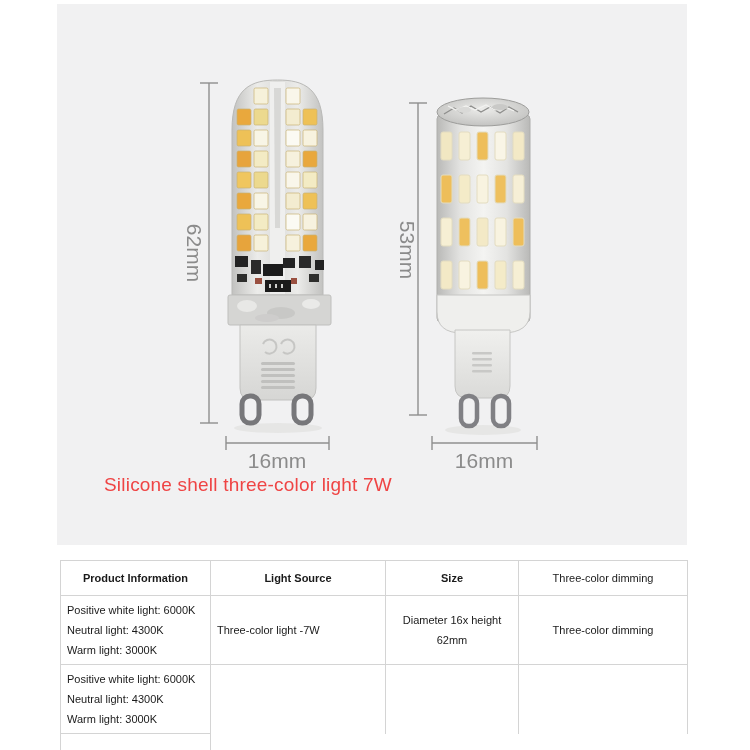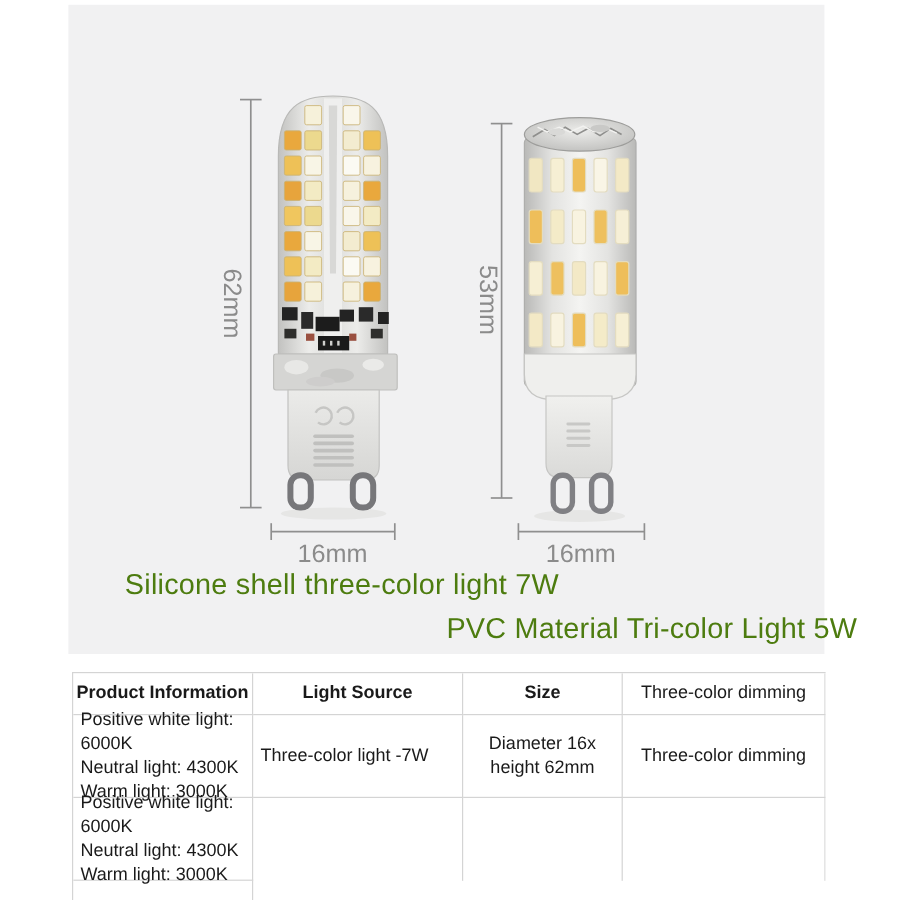--- a/index.html
+++ b/index.html
@@ -1,29 +1,29 @@
 <!DOCTYPE html>
 <html><head>
 <meta charset="utf-8">
 <style>
   html,body{margin:0;padding:0;background:#ffffff;}
   .canvas{position:relative;width:750px;height:750px;background:#ffffff;overflow:hidden;
           font-family:"Liberation Sans", sans-serif;}
   .photo-panel{position:absolute;left:57px;top:4px;width:630px;height:541px;background:#f1f1f2;}
   .bulb-svg{position:absolute;}
   .dim-overlay{position:absolute;left:0;top:0;width:750px;height:560px;pointer-events:none;}
-  .caption{position:absolute;font-size:24px;color:#4d7c0f;letter-spacing:.2px;white-space:nowrap;}
+  .caption{position:absolute;font-size:19px;color:#ef4444;letter-spacing:.2px;white-space:nowrap;}
   .caption-left{left:104px;top:474px;}
   .caption-right{left:372px;top:511px;}
 
   .spec-table{position:absolute;left:60px;top:560px;width:627px;height:190px;
               border-top:1px solid #d4d4d4;border-left:1px solid #d4d4d4;
               display:grid;grid-template-columns:150px 175px 133px 169px;
               grid-template-rows:35px 69px 69px 17px;
-              color:#1a1a1a;font-size:15px;box-sizing:content-box;overflow:hidden;}
+              color:#1a1a1a;font-size:11px;box-sizing:content-box;overflow:hidden;}
   .cell{border-right:1px solid #d4d4d4;border-bottom:1px solid #d4d4d4;
         display:flex;align-items:center;box-sizing:border-box;line-height:20px;}
   .cell.head{justify-content:center;font-weight:bold;}
   .cell.center{justify-content:center;text-align:center;}
   .cell.left{padding-left:6px;padding-right:2px;}
   .cell.stub{border-bottom:none;}
   .multiline span{display:block;}
 </style>
 </head>
 <body>
@@ -215,21 +215,20 @@
 
     <g stroke="#8f8f8f" stroke-width="1.4">
       <line x1="432" y1="443" x2="537" y2="443"></line>
       <line x1="432" y1="436" x2="432" y2="450"></line>
       <line x1="537" y1="436" x2="537" y2="450"></line>
     </g>
     <text x="484" y="468" text-anchor="middle" font-size="21" fill="#8b8b8b">16mm</text>
   </svg>
 
   <div class="caption caption-left">Silicone shell three-color light 7W</div>
-  <div class="caption caption-right">PVC Material Tri-color Light 5W</div>
 
   <div class="spec-table">
     <div class="cell head">Product Information</div>
     <div class="cell head">Light Source</div>
     <div class="cell head">Size</div>
 
     <div class="cell center">Three-color dimming</div>
     <div class="cell left">
       <div class="multiline">
         <span>Positive white light: 6000K</span>

